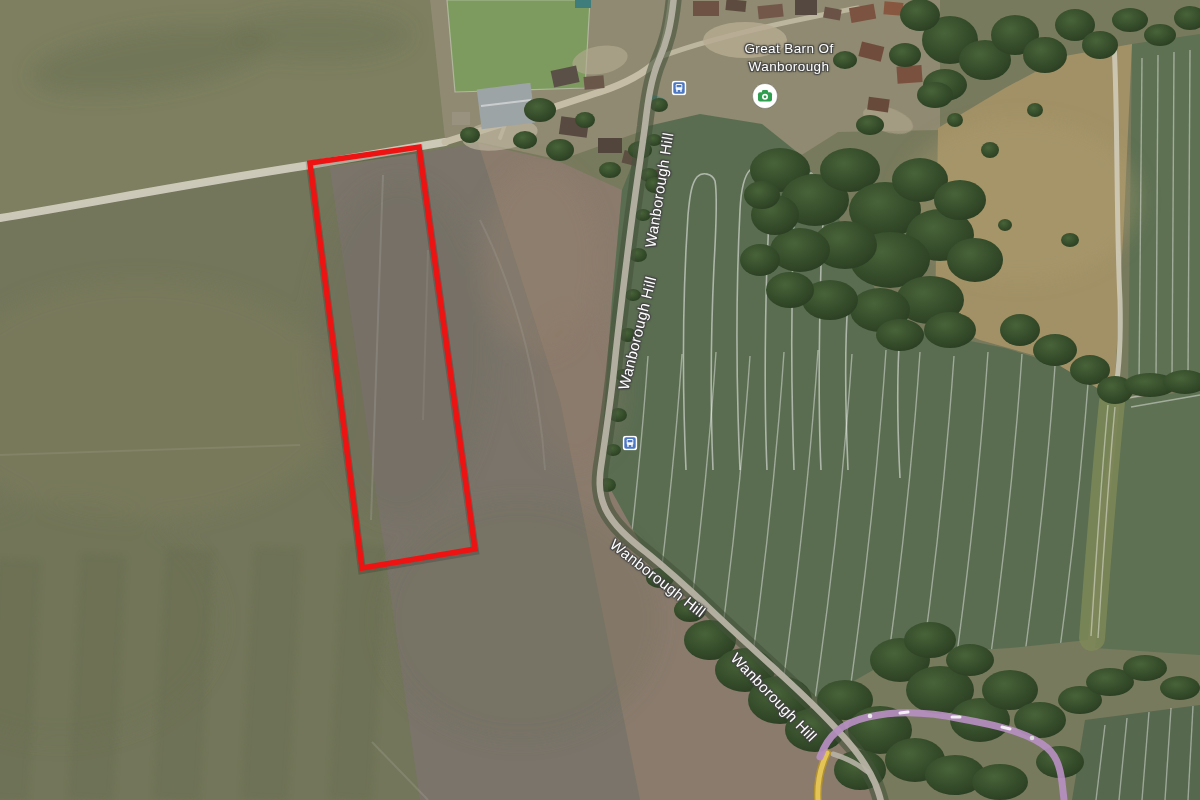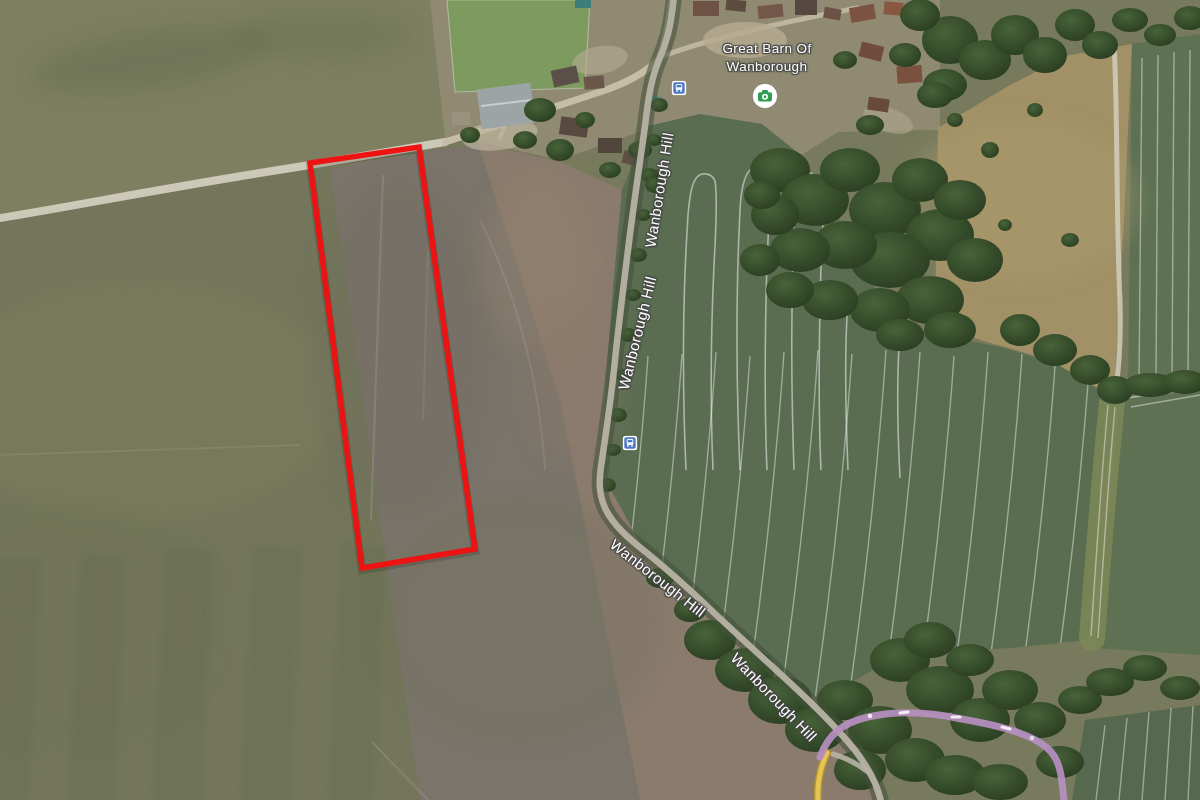--- a/index.html
+++ b/index.html
@@ -36,21 +36,21 @@
   .maplabel{position:absolute;color:var(--label-white);white-space:nowrap;
     font-weight:500;letter-spacing:.4px;
     text-shadow:-1px -1px 1px var(--label-halo),1px -1px 1px var(--label-halo),
                 -1px 1px 1px var(--label-halo),1px 1px 1px var(--label-halo),
                 0 0 3px var(--label-halo);}
   .road-label{font-size:15px;transform-origin:center;}
   .rl1{left:659px;top:190px;transform:translate(-50%,-50%) rotate(-81deg);}
   .rl2{left:637px;top:333px;transform:translate(-50%,-50%) rotate(-76deg);}
   .rl3{left:658px;top:578px;transform:translate(-50%,-50%) rotate(38deg);}
   .rl4{left:774px;top:697px;transform:translate(-50%,-50%) rotate(46deg);}
-  .place-label{left:767px;top:58px;transform:translate(-50%,-50%);
+  .place-label{left:789px;top:58px;transform:translate(-50%,-50%);
     font-size:13.5px;text-align:center;line-height:1.3;}
   .place-label span{display:block;}
 
   .poi-icon{position:absolute;left:765px;top:96px;transform:translate(-50%,-50%);
     width:27px;height:27px;cursor:pointer;}
   .bus-icon{position:absolute;width:15px;height:15px;transform:translate(-50%,-50%);cursor:pointer;}
   .bus-1{left:679px;top:88px;}
   .bus-2{left:630px;top:443px;}
 </style>
 </head>

